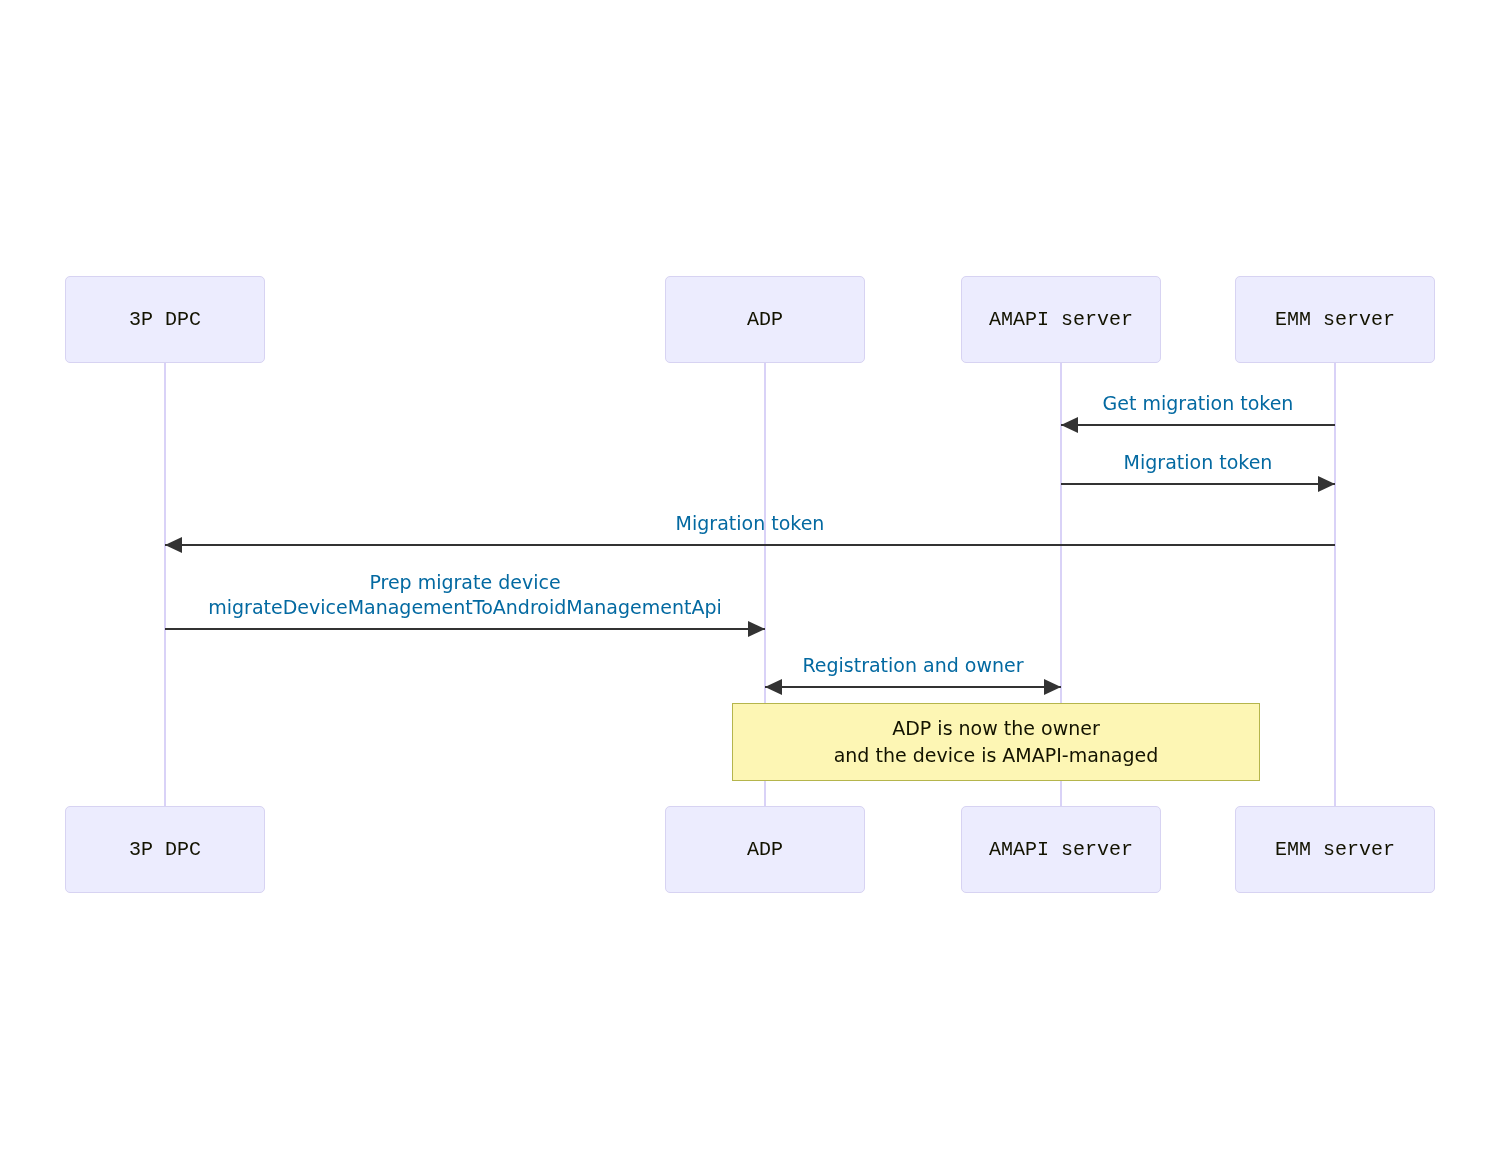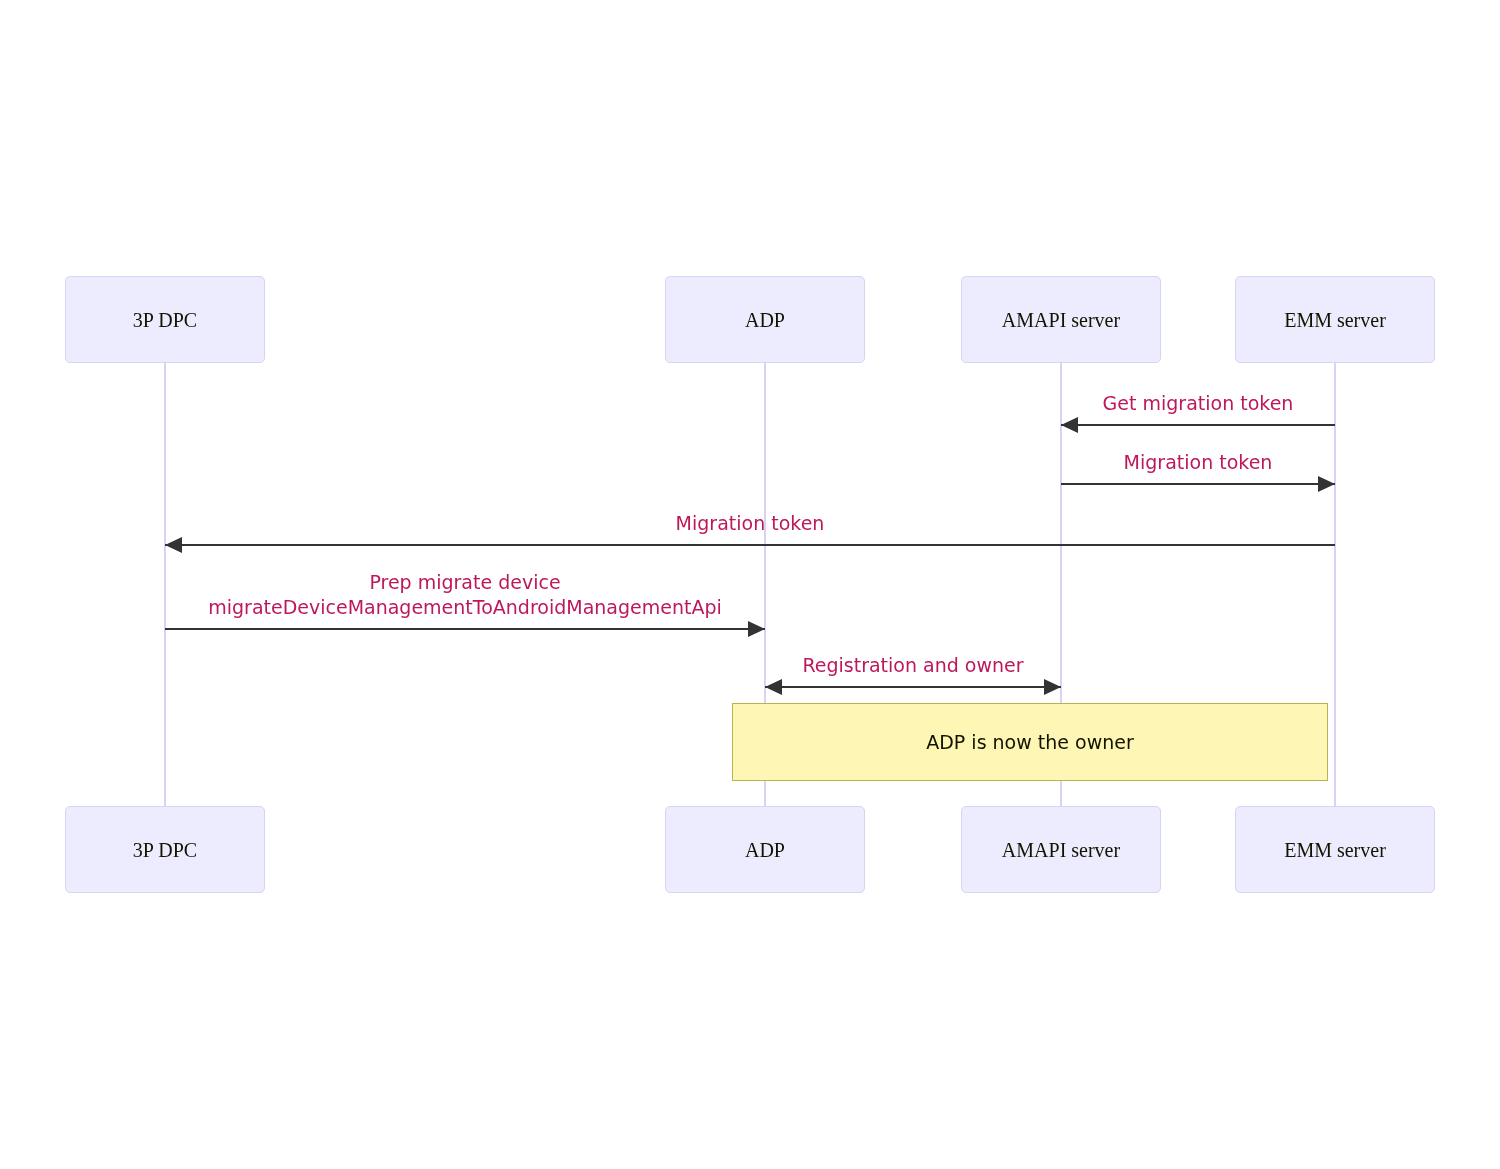--- a/index.html
+++ b/index.html
@@ -35,21 +35,21 @@
     background: #ececfe;
     border: 1px solid #d7d3f2;
     border-radius: 5px;
     display: flex;
     align-items: center;
     justify-content: center;
   }
   .participant .plabel {
     font-size: 20px;
     color: #131300;
-    font-family: Liberation Serif, serif;
+    font-family: Liberation Mono, monospace;
     white-space: nowrap;
     line-height: 1;
   }
   
   .message {
     position: absolute;
     height: 0;
   }
   .msg-line {
     position: absolute;
@@ -76,21 +76,21 @@
     border-right: 17px solid #333333;
   }
   .msg-label {
     position: absolute;
     left: 0;
     right: 0;
     bottom: 8px;
     text-align: center;
     font-size: 19px;
     line-height: 25px;
-    color: #be185d;
+    color: #0369a1;
     white-space: pre;
     font-family: "DejaVu Sans", sans-serif;
   }
   
   .note {
     position: absolute;
     box-sizing: border-box;
     background: #fdf6b4;
     border: 1px solid #b5b54c;
     display: flex;
@@ -155,22 +155,23 @@
     <div class="arrowhead right"></div>
   </div>
 
   <div class="message" style="left:765px; width:296px; top:686px;">
     <div class="msg-label">Registration and owner</div>
     <div class="msg-line"></div>
     <div class="arrowhead left"></div>
     <div class="arrowhead right"></div>
   </div>
 
-  <div class="note" style="left:732px; top:703px; width:596px; height:78px;">
+  <div class="note" style="left:732px; top:703px; width:528px; height:78px;">
     <div class="note-line">ADP is now the owner</div>
+    <div class="note-line">and the device is AMAPI-managed</div>
   </div>
 
   <div class="participant" style="left:65px; top:806px;">
     <span class="plabel">3P DPC</span>
   </div>
   <div class="participant" style="left:665px; top:806px;">
     <span class="plabel">ADP</span>
   </div>
   <div class="participant" style="left:961px; top:806px;">
     <span class="plabel">AMAPI server</span>

